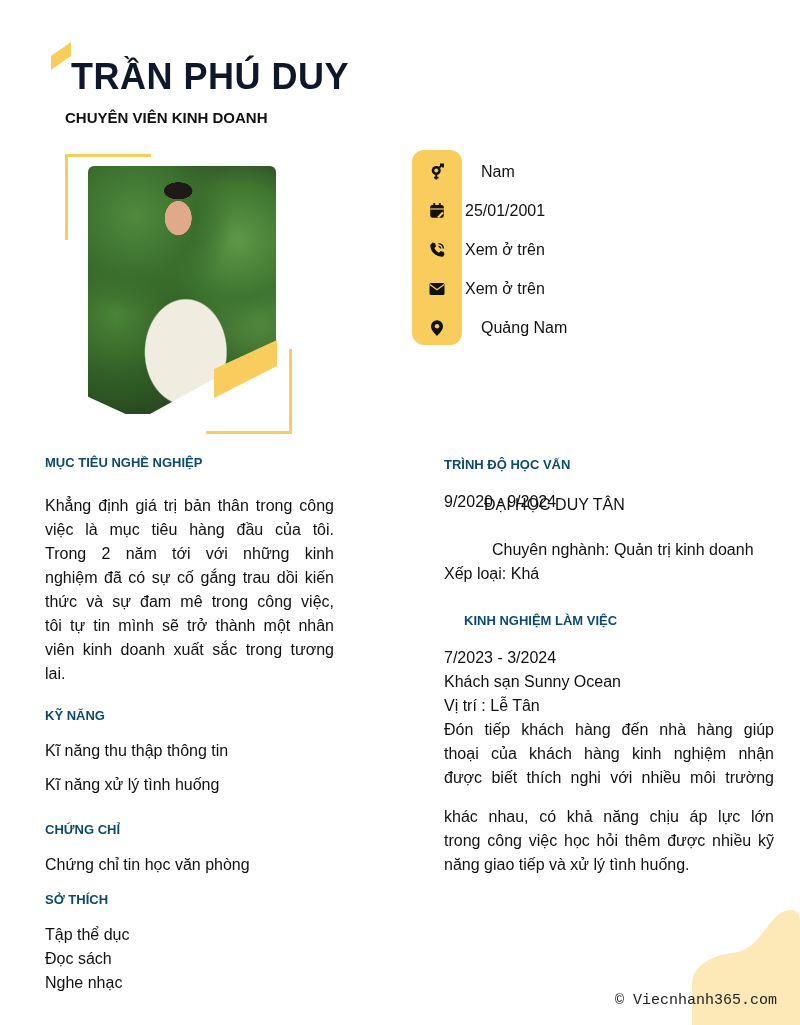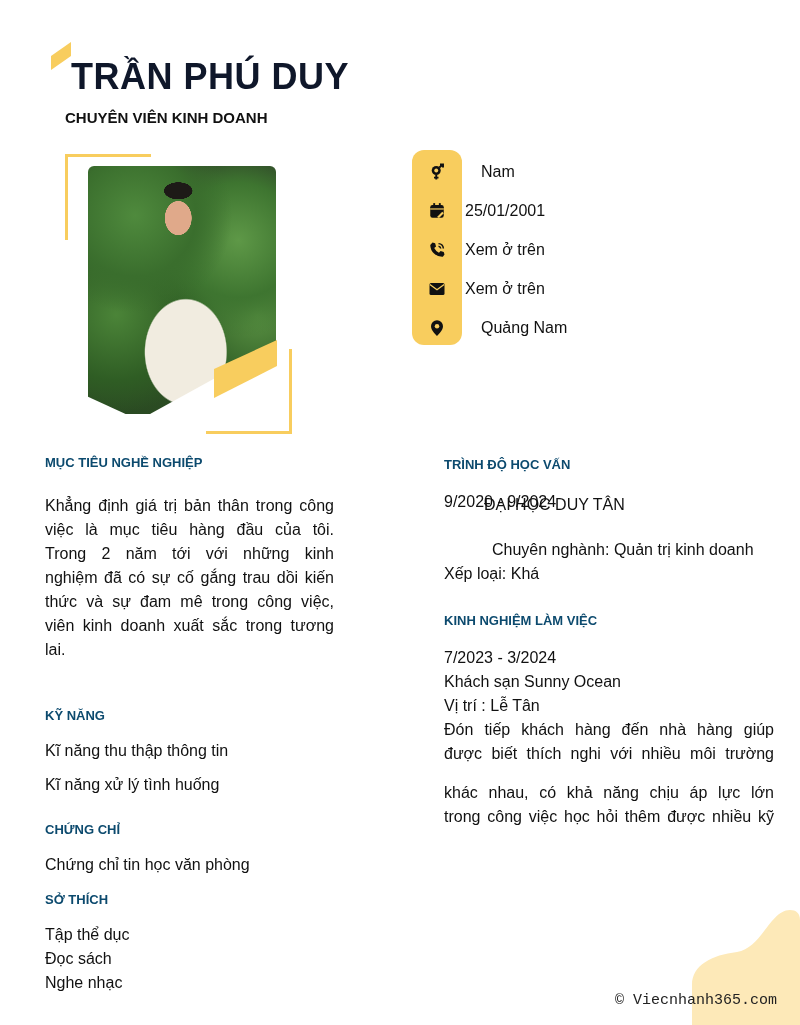--- a/index.html
+++ b/index.html
@@ -143,20 +143,21 @@
   <span class="contact-text">Quảng Nam</span>
 </div>
 
 <div class="sec-h" style="left:45px; top:455px;">MỤC TIÊU NGHỀ NGHIỆP</div>
 <div class="para" style="left:45px; top:486px; width:289px;">
   <div style="text-align-last:justify;margin-top:8px;">Khẳng định giá trị bản thân trong công</div>
   <div style="text-align-last:justify;">việc là mục tiêu hàng đầu của tôi.</div>
   <div style="text-align-last:justify;">Trong 2 năm tới với những kinh</div>
   <div style="text-align-last:justify;">nghiệm đã có sự cố gắng trau dồi kiến</div>
   <div style="text-align-last:justify;">thức và sự đam mê trong công việc,</div>
+  <div style="text-align-last:justify;">tôi tự tin mình sẽ trở thành một nhân</div>
   <div style="text-align-last:justify;">viên kinh doanh xuất sắc trong tương</div>
   <div style="text-align-last:left;">lai.</div>
 </div>
 
 <div class="sec-h" style="left:45px; top:708px;">KỸ NĂNG</div>
 <div class="line" style="left:45px; top:739px;">Kĩ năng thu thập thông tin</div>
 <div class="line" style="left:45px; top:773px;">Kĩ năng xử lý tình huống</div>
 
 <div class="sec-h" style="left:45px; top:822px;">CHỨNG CHỈ</div>
 <div class="line" style="left:45px; top:853px;">Chứng chỉ tin học văn phòng</div>
@@ -165,27 +166,29 @@
 <div class="line" style="left:45px; top:923px;">Tập thể dục</div>
 <div class="line" style="left:45px; top:947px;">Đọc sách</div>
 <div class="line" style="left:45px; top:971px;">Nghe nhạc</div>
 
 <div class="sec-h" style="left:444px; top:457px;">TRÌNH ĐỘ HỌC VẤN</div>
 <div class="line" style="left:444px; top:490px;">9/2020 - 9/2024</div>
 <div class="line" style="left:444px; top:493px;margin-left:40px;">ĐẠI HỌC DUY TÂN</div>
 <div class="line" style="left:444px; top:538px;margin-left:48px;">Chuyên nghành: Quản trị kinh doanh</div>
 <div class="line" style="left:444px; top:562px;">Xếp loại: Khá</div>
 
-<div class="sec-h" style="left:444px; top:613px;">KINH NGHIỆM LÀM VIỆC</div>
+<div class="sec-h" style="left:464px; top:613px;">KINH NGHIỆM LÀM VIỆC</div>
 <div class="line" style="left:444px; top:646px;">7/2023 - 3/2024</div>
 <div class="line" style="left:444px; top:670px;">Khách sạn Sunny Ocean</div>
 <div class="line" style="left:444px; top:694px;">Vị trí : Lễ Tân</div>
 <div class="para" style="left:444px; top:718px; width:330px;">
   <div style="text-align-last:justify;">Đón tiếp khách hàng đến nhà hàng giúp</div>
+  <div style="text-align-last:justify;">thoại của khách hàng kinh nghiệm nhận</div>
   <div style="text-align-last:justify;">được biết thích nghi với nhiều môi trường</div>
   <div style="text-align-last:justify;margin-top:15px;">khác nhau, có khả năng chịu áp lực lớn</div>
   <div style="text-align-last:justify;">trong công việc học hỏi thêm được nhiều kỹ</div>
+  <div style="text-align-last:left;">năng giao tiếp và xử lý tình huống.</div>
 </div>
 
 <svg class="blob" style="background:none;" viewBox="0 0 108 115">
   <path d="M0 115 L0 75 C0 55 20 45 45 42 C70 38 78 0 98 0 C104 0 108 3 108 10 L108 115 Z" fill="#fde9b8"></path>
 </svg>
 <div class="footer">© Viecnhanh365.com</div>
 
 </body></html>

